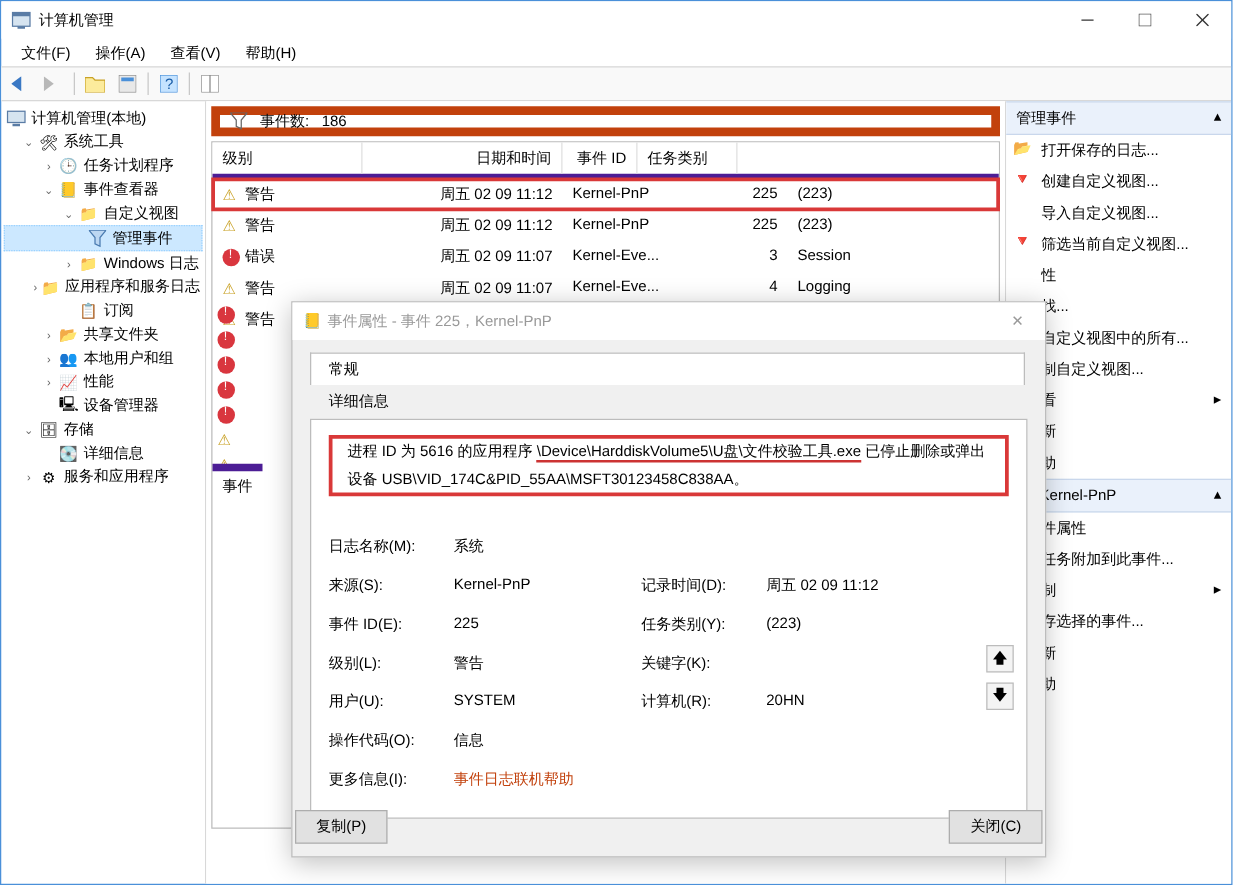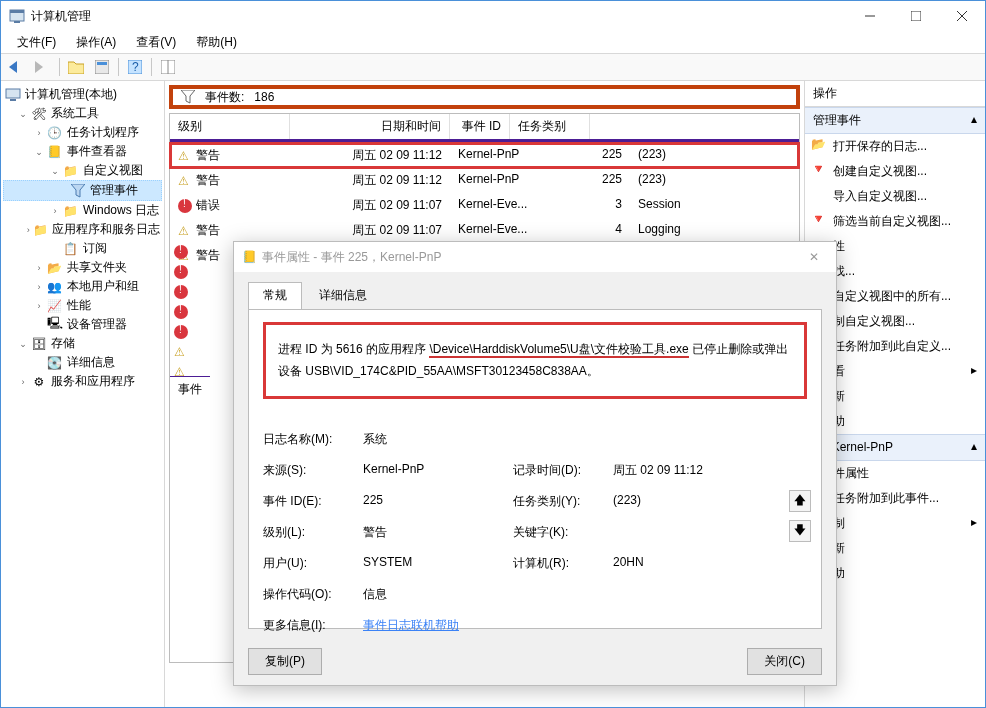--- a/index.html
+++ b/index.html
@@ -20,21 +20,21 @@
 
 .content { display: flex; height: calc(100% - 30px - 22px - 28px); }
 .tree { width: 164px; border-right: 1px solid #d8d8d8; padding: 4px 2px; overflow: auto; }
 .tnode { display: flex; align-items: center; padding: 1px 2px; cursor: pointer; white-space: nowrap; }
 .tnode.sel { background: #cce8ff; border: 1px dotted #99d1ff; }
 .ttoggle { width: 12px; height: 12px; display: inline-flex; align-items: center; justify-content: center; font-size: 9px; color: #666; margin-right: 2px; }
 .ticon { width: 16px; height: 16px; margin-right: 4px; display: inline-flex; align-items: center; justify-content: center; }
 .ind { display: inline-block; }
 
 .center { flex: 1; border-right: 1px solid #d8d8d8; overflow: hidden; background: #fff; }
-.filterbar { height: 24px; background: #fff; border-bottom: 1px solid #d8d8d8; display: flex; align-items: center; padding: 0 8px; gap: 10px; margin: 4px; border: 4px solid #c2410c; }
+.filterbar { height: 24px; background: #fff; border-bottom: 1px solid #d8d8d8; display: flex; align-items: center; padding: 0 8px; gap: 10px; margin: 4px; border: 7px solid #c2410c; }
 .events-wrap { margin: 0 4px; border: 1px solid #bcbcbc; position: relative; }
 .ehdr { display: flex; border-bottom: 4px solid #4c1d95; background: #fff; }
 .ecol { padding: 4px 8px; border-right: 1px solid #e0e0e0; }
 .c-level { width: 120px; }
 .c-time { width: 160px; text-align: right; }
 .c-src { width: 120px; }
 .c-id { width: 60px; text-align: right; }
 .c-cat { width: 80px; }
 .erow { display: flex; padding: 2px 0; }
 .erow .ecell { padding: 2px 8px; }
@@ -43,29 +43,29 @@
 .warn-ico::before { content:"⚠"; color:#c9a227; }
 .err-ico::before { content:""; }
 .err-ico { background:#d9363e; position:relative; }
 .err-ico::after{ content:"!"; color:#fff; font-size:10px; position:absolute; left:5px; top:-1px;}
 
 .dialog { position: absolute; left: 232px; top: 240px; width: 604px; height: 445px; background: #f0f0f0; border: 1px solid #bcbcbc; z-index: 50; box-shadow: 0 4px 20px rgba(0,0,0,.25); }
 .dlg-title { height: 30px; display: flex; align-items: center; padding: 0 8px; background: #fff; }
 .dlg-title .txt { flex: 1; color: #999; }
 .dlg-close { width: 28px; text-align: center; cursor: pointer; color: #999; }
 .dlg-body { padding: 10px 14px; }
-.tabs { display: flex; }
+.tabs { display: flex; flex-direction: column; }
 .tab { padding: 4px 14px; background: #fff; border: 1px solid #bcbcbc; border-bottom: none; margin-right: 2px; cursor: pointer; }
 .tab.inactive { background: #f0f0f0; border: 1px solid transparent; }
 .tabpanel { background: #fff; border: 1px solid #bcbcbc; padding: 12px 14px; }
-.msgbox { border: 3px solid #d93838; padding: 14px 12px; line-height: 1.8; position:relative; }
+.msgbox { border: 3px solid #d93838; padding: 0 12px; line-height: 1.8; position:relative; }
 .msgbox .uline { border-bottom: 2px solid #c33; }
 .proplist { margin-top: 32px; display: grid; grid-template-columns: 100px 150px 100px 150px; row-gap: 14px; }
-.linklike { color: #3b82f6; text-decoration: underline; cursor: pointer; text-align: right; }
-.dlg-btns { position: absolute; left: 0; right: 0; bottom: 10px; display: flex; justify-content: space-between; padding: 0 14px; }
+.linklike { color: #c2410c; cursor: pointer; text-align: right; }
+.dlg-btns { position: absolute; left: 0; right: 0; bottom: 10px; display: flex; justify-content: space-between; padding: 0 2px; }
 .btn { padding: 4px 16px; background: #e1e1e1; border: 1px solid #adadad; cursor: pointer; }
 
 .actions { width: 180px; background: #fff; }
 .ahdr { padding: 4px 8px; background: #fff; border-bottom: 1px solid #d8d8d8; }
 .agroup { padding: 4px 8px; background: #eaf1fb; border-top: 1px solid #c9d7ec; border-bottom: 1px solid #c9d7ec; display:flex; justify-content:space-between; }
 .aitem { padding: 4px 8px 4px 28px; cursor: pointer; position: relative; white-space: nowrap; overflow: hidden; text-overflow: ellipsis; }
 .aitem .ai-ico { position: absolute; left: 6px; top: 3px; width: 16px; height: 16px; }
 
 .arrow-btn { width:22px; height:22px; border:1px solid #bcbcbc; background:#f4f4f4; display:inline-flex; align-items:center; justify-content:center; cursor:pointer; }
 .arrow-col { position:absolute; right:10px; top:180px; display:flex; flex-direction:column; gap:8px; }
@@ -323,50 +323,49 @@
       <div style="position:absolute; left:4px; top:130px;" id="sidestrip">
           <div style="height: 20px;"><span class="err-ico"></span></div>
           <div style="height: 20px;"><span class="err-ico"></span></div>
           <div style="height: 20px;"><span class="err-ico"></span></div>
           <div style="height: 20px;"><span class="err-ico"></span></div>
           <div style="height: 20px;"><span class="err-ico"></span></div>
           <div style="height: 20px;"><span class="warn-ico"></span></div>
           <div style="height: 20px;"><span class="warn-ico"></span></div>
         </div>
 
-      <div style="position:absolute; left:0; bottom:260px; border-top:1px solid #4c1d95; padding:4px 8px;"><span>事件</span></div>
+      <div style="position:absolute; left:0; bottom:260px; border-top:6px solid #4c1d95; padding:4px 8px;"><span>事件</span></div>
     </div>
   </div>
 
   <div class="actions">
-    <div class="ahdr">操作</div>
     <div class="agroup">
         <span>管理事件</span>
         <span>▴</span>
       </div>
     <div class="aitem"><span class="ai-ico">📂</span><span>打开保存的日志...</span></div>
     <div class="aitem"><span class="ai-ico">🔻</span><span>创建自定义视图...</span></div>
     <div class="aitem"><span>导入自定义视图...</span></div>
     <div class="aitem"><span class="ai-ico">🔻</span><span>筛选当前自定义视图...</span></div>
     <div class="aitem"><span>性</span></div>
     <div class="aitem"><span>找...</span></div>
     <div class="aitem"><span>自定义视图中的所有...</span></div>
     <div class="aitem"><span>制自定义视图...</span></div>
-    <div class="aitem"><span>任务附加到此自定义...</span></div>
     <div class="aitem"><span>看</span><span style="float:right">▸</span></div>
     <div class="aitem"><span>新</span></div>
     <div class="aitem"><span>助</span></div>
 
     <div class="agroup">
         <span>5，Kernel-PnP</span>
         <span>▴</span>
       </div>
     <div class="aitem"><span>件属性</span></div>
     <div class="aitem"><span>任务附加到此事件...</span></div>
     <div class="aitem"><span>制</span><span style="float:right">▸</span></div>
+    <div class="aitem"><span>存选择的事件...</span></div>
     <div class="aitem"><span>新</span></div>
     <div class="aitem"><span>助</span></div>
   </div>
 </div>
 
 <div class="dialog">
   <div class="dlg-title">
     <span class="ticon">📒</span>
     <span class="txt">事件属性 - 事件 225，Kernel-PnP</span>
     <span class="dlg-close">✕</span>

